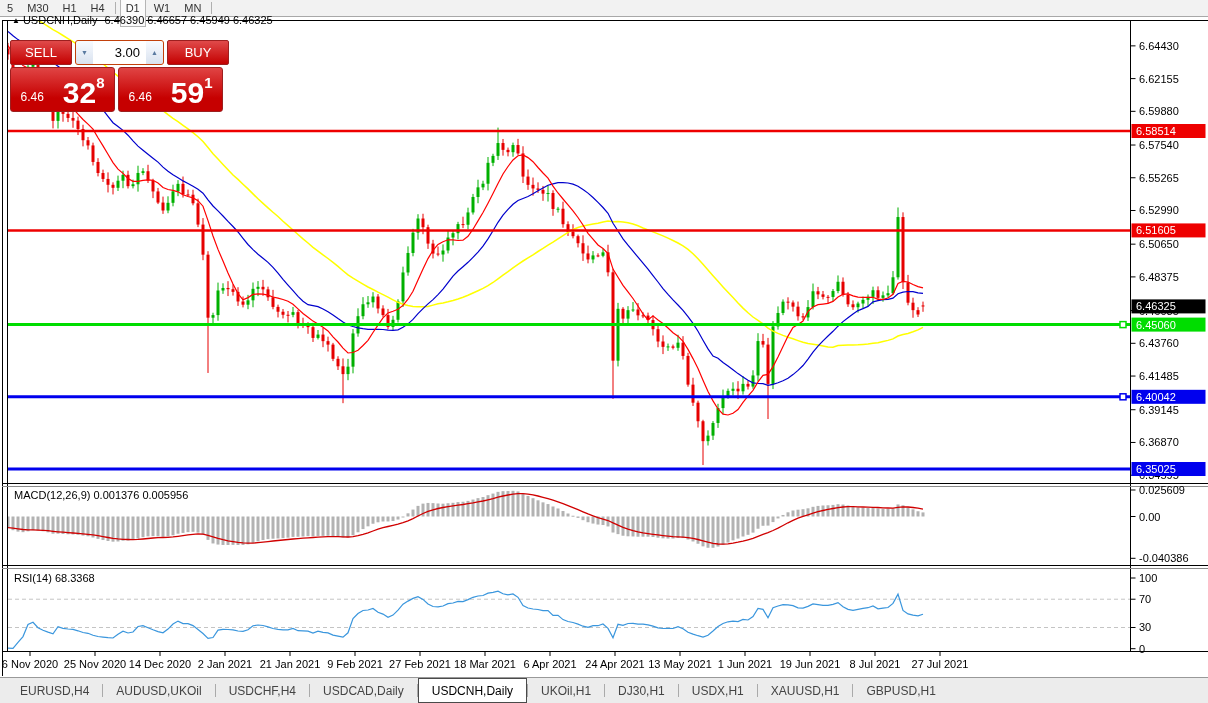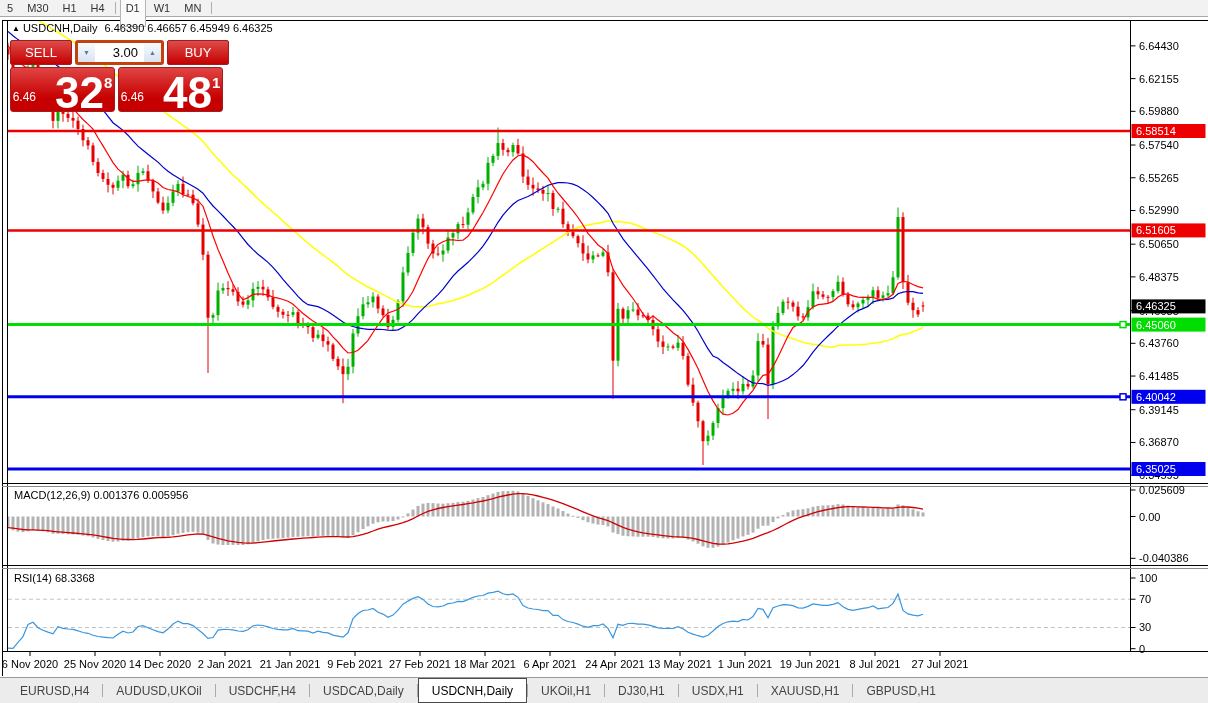--- a/index.html
+++ b/index.html
@@ -3,36 +3,36 @@
 <meta charset="utf-8">
 <style>
   html,body{margin:0;padding:0;background:#fff;width:1208px;height:703px;overflow:hidden;
     font-family:"Liberation Sans",sans-serif;position:relative}
   #chartsvg{position:absolute;top:0;left:0;z-index:1}
   #toolbar{position:absolute;top:0;left:0;width:1208px;height:17px;background:#f2f2f2;
     border-bottom:1px solid #a8a8a8;display:flex;align-items:center;font-size:11px;color:#333;z-index:5;box-sizing:border-box}
   .tf{padding:1px 6px;margin:0 1px;white-space:nowrap}
   .tf.active{background:#fbfbfb;border:1px solid #b5b5b5;padding:12px 5px}
   .tfsep{width:1px;height:12px;background:#b0b0b0;margin:0 3px}
-  #chart-header{position:absolute;top:22px;left:12px;font-size:11px;color:#000;z-index:6;white-space:nowrap}
+  #chart-header{position:absolute;top:14px;left:12px;font-size:11px;color:#000;z-index:6;white-space:nowrap}
   #chart-header .tri{font-size:8px;margin-right:3px;vertical-align:1px}
   #chart-header .ttl{margin-right:7px}
   #trade-widget{position:absolute;top:40px;left:10px;width:219px;z-index:7}
   .row1{display:flex;height:25px;gap:3px}
   .sellbtn,.buybtn{width:62px;border:1px solid #9d1f1f;border-radius:2px;
     background:linear-gradient(#e04a4a,#c40000);color:#fff;font-size:13px;font-family:"Liberation Sans",sans-serif}
-  .spin{flex:1;display:flex;border:3px solid #c2410c;border-radius:3px;overflow:hidden;background:#f97316}
+  .spin{flex:1;display:flex;border:1px solid #c2410c;border-radius:3px;overflow:hidden;background:#f97316}
   .spindn,.spinup{width:17px;background:linear-gradient(#f8fbff,#d9e2ef);border:none;color:#5a7aa0;font-size:7px;padding:0}
   .vol{flex:1;width:50px;min-width:0;border:none;outline:none;text-align:right;font-size:13px;padding-right:6px;
     font-family:"Liberation Sans",sans-serif}
   .row2{display:flex;gap:3px;margin-top:2px}
   .pricebox{width:105px;height:45px;background:linear-gradient(#e04444,#c60000 70%);border:1px solid #9d1f1f;
     border-radius:3px;color:#fff;display:flex;align-items:flex-end;justify-content:center;padding-bottom:1px;box-sizing:border-box}
   .psmall{font-size:12px;font-weight:normal;margin-bottom:6px}
-  .pbig{font-size:44px;font-weight:bold;line-height:34px;margin-left:19px}
+  .pbig{font-size:30px;font-weight:bold;line-height:34px;margin-left:19px}
   .psup{font-size:15px;font-weight:bold;margin-bottom:19px}
   #macd-label{position:absolute;top:489px;left:14px;font-size:11px;color:#000;z-index:6}
   #rsi-label{position:absolute;top:572px;left:14px;font-size:11px;color:#000;z-index:6}
   #tabbar{position:absolute;top:677px;left:0;width:1208px;height:26px;background:#ececec;border-top:1px solid #999;
     display:flex;align-items:center;font-size:12px;color:#444;z-index:5;box-sizing:border-box;padding-left:7px}
   .tab{padding:0 13px;height:100%;display:flex;align-items:center;box-sizing:border-box;white-space:nowrap}
   .tab.active{background:#fff;border:1px solid #4a4a4a;color:#000}
   .tabsep{width:1px;height:13px;background:#aaa}
 </style>
 </head>
@@ -768,21 +768,21 @@
     <button class="buybtn">BUY</button>
   </div>
   <div class="row2">
     <div class="pricebox">
       <span class="psmall">6.46</span>
       <span class="pbig">32</span>
       <span class="psup">8</span>
     </div>
     <div class="pricebox">
       <span class="psmall">6.46</span>
-      <span class="pbig">48</span>
+      <span class="pbig">59</span>
       <span class="psup">1</span>
     </div>
   </div>
 </div>
 
 <div id="macd-label">MACD(12,26,9) 0.001376 0.005956</div>
 <div id="rsi-label">RSI(14) 68.3368</div>
 
 <div id="tabbar">
     <div class="tab">EURUSD,H4</div>

